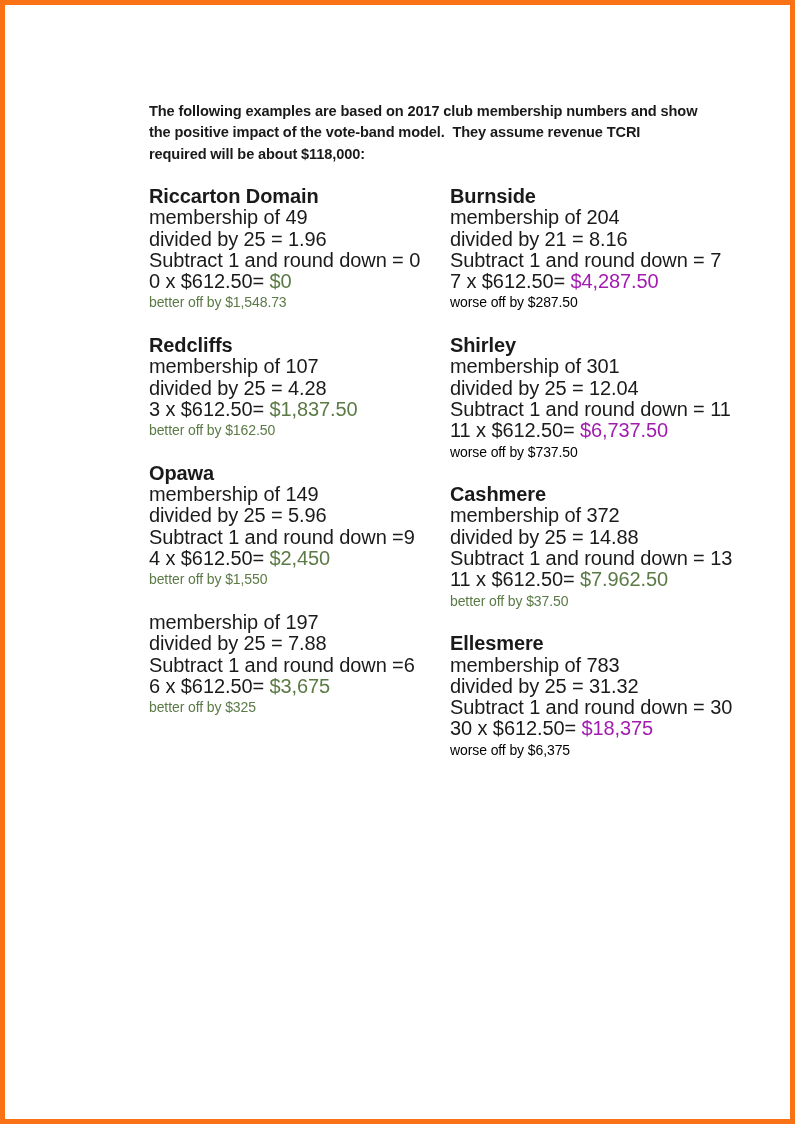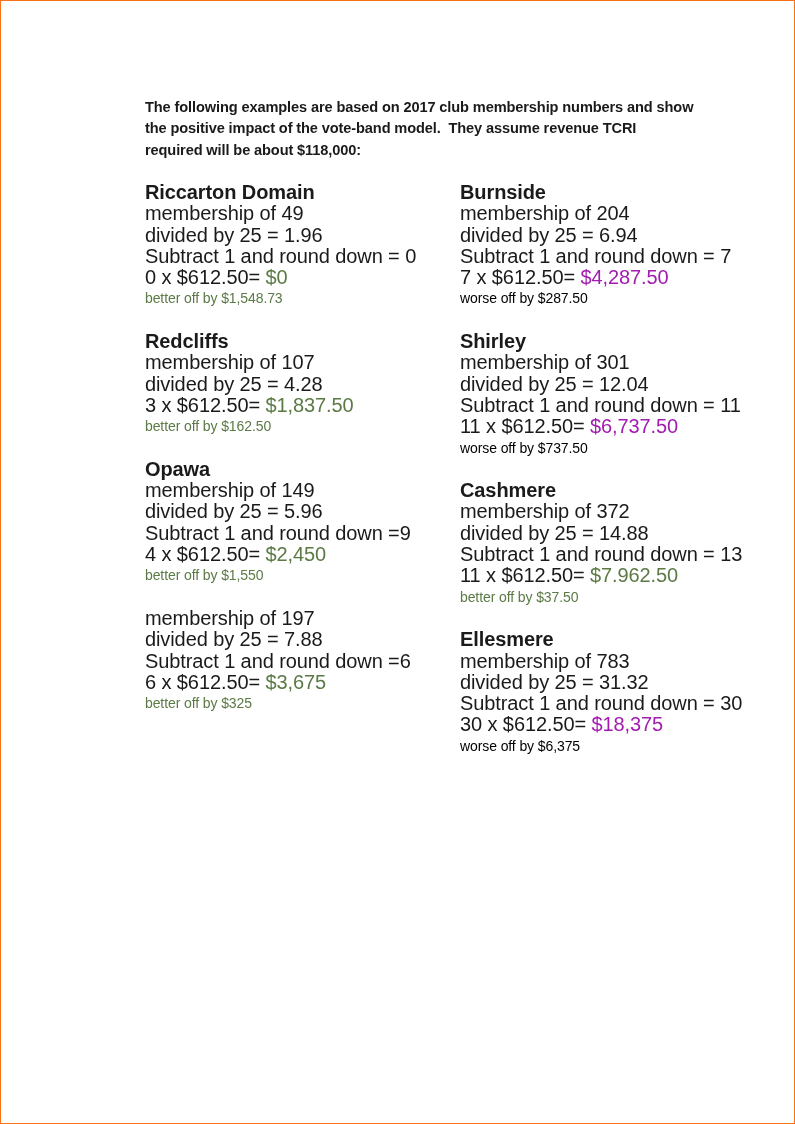--- a/index.html
+++ b/index.html
@@ -7,21 +7,21 @@
     padding: 0;
     background: #ffffff;
   }
 
   .page {
     position: relative;
     width: 795px;
     height: 1124px;
     box-sizing: border-box;
     background: #ffffff;
-    border: 1px solid #f97316;
+    border: 5px solid #f97316;
     overflow: hidden;
     font-family: "Liberation Sans", sans-serif;
     color: #1a1a1a;
   }
 
   .content {
     position: absolute;
     left: 144px;
     top: 96px;
     width: 560px;
@@ -47,21 +47,21 @@
     top: 85px;
     width: 560px;
   }
 
   .col {
     position: absolute;
     top: 0;
     width: 300px;
   }
   .col-left  { left: 0px; }
-  .col-right { left: 301px; margin-left: 14px; }
+  .col-right { left: 301px; }
 
   .block {
     margin: 0 0 21.3px 0;
   }
   .block:last-child { margin-bottom: 0; }
 
   .line {
     display: block;
     font-size: 20px;
     line-height: 21.3px;
@@ -141,21 +141,21 @@
           <span class="verdict better">better off by $325</span>
         </div>
 
       </div>
 
       <div class="col col-right">
 
         <div class="block">
           <span class="line club-name">Burnside</span>
           <span class="line">membership of 204</span>
-          <span class="line">divided by 25 = 6.94</span>
+          <span class="line">divided by 21 = 8.16</span>
           <span class="line">Subtract 1 and round down = 7</span>
           <span class="line calc-line"><span>7 x $612.50= </span><span class="amt-red">$4,287.50</span></span>
           <span class="verdict worse">worse off by $287.50</span>
         </div>
 
         <div class="block">
           <span class="line club-name">Shirley</span>
           <span class="line">membership of 301</span>
           <span class="line">divided by 25 = 12.04</span>
           <span class="line">Subtract 1 and round down = 11</span>

